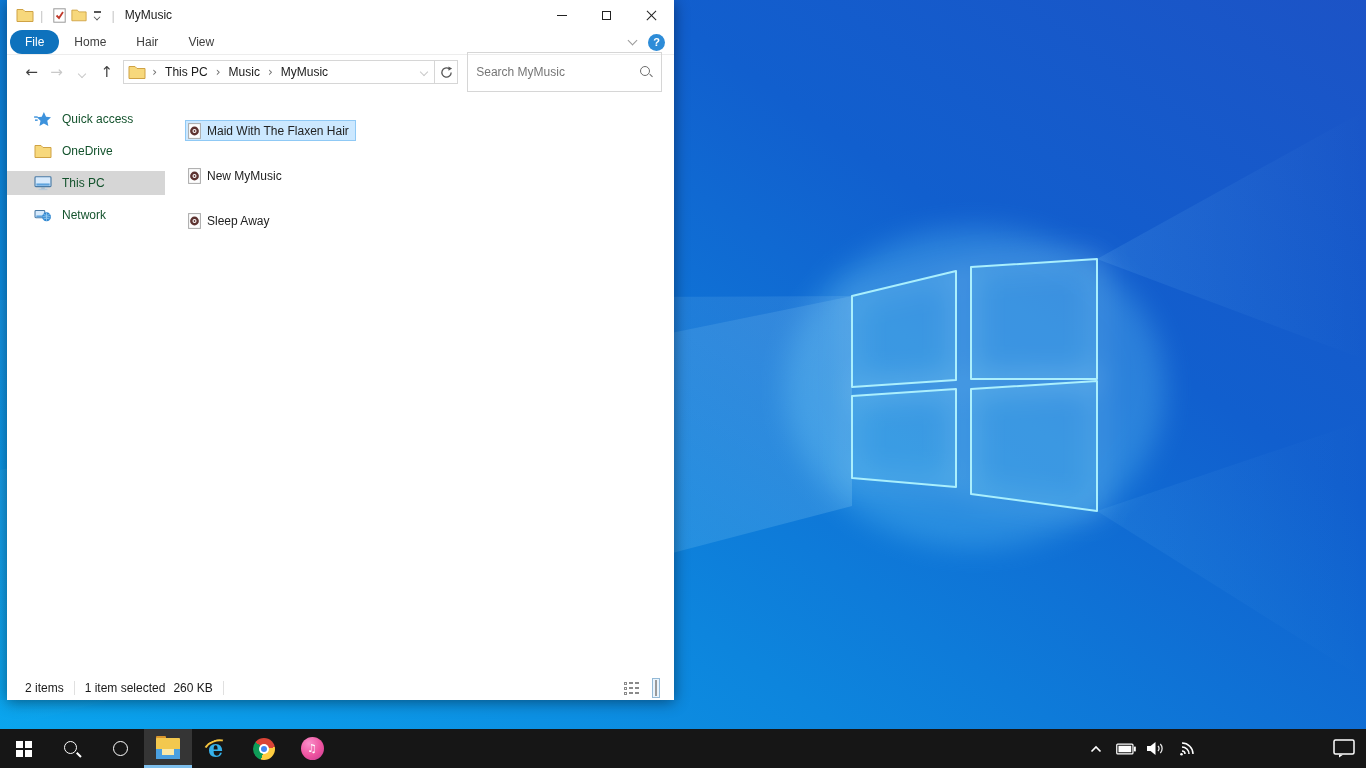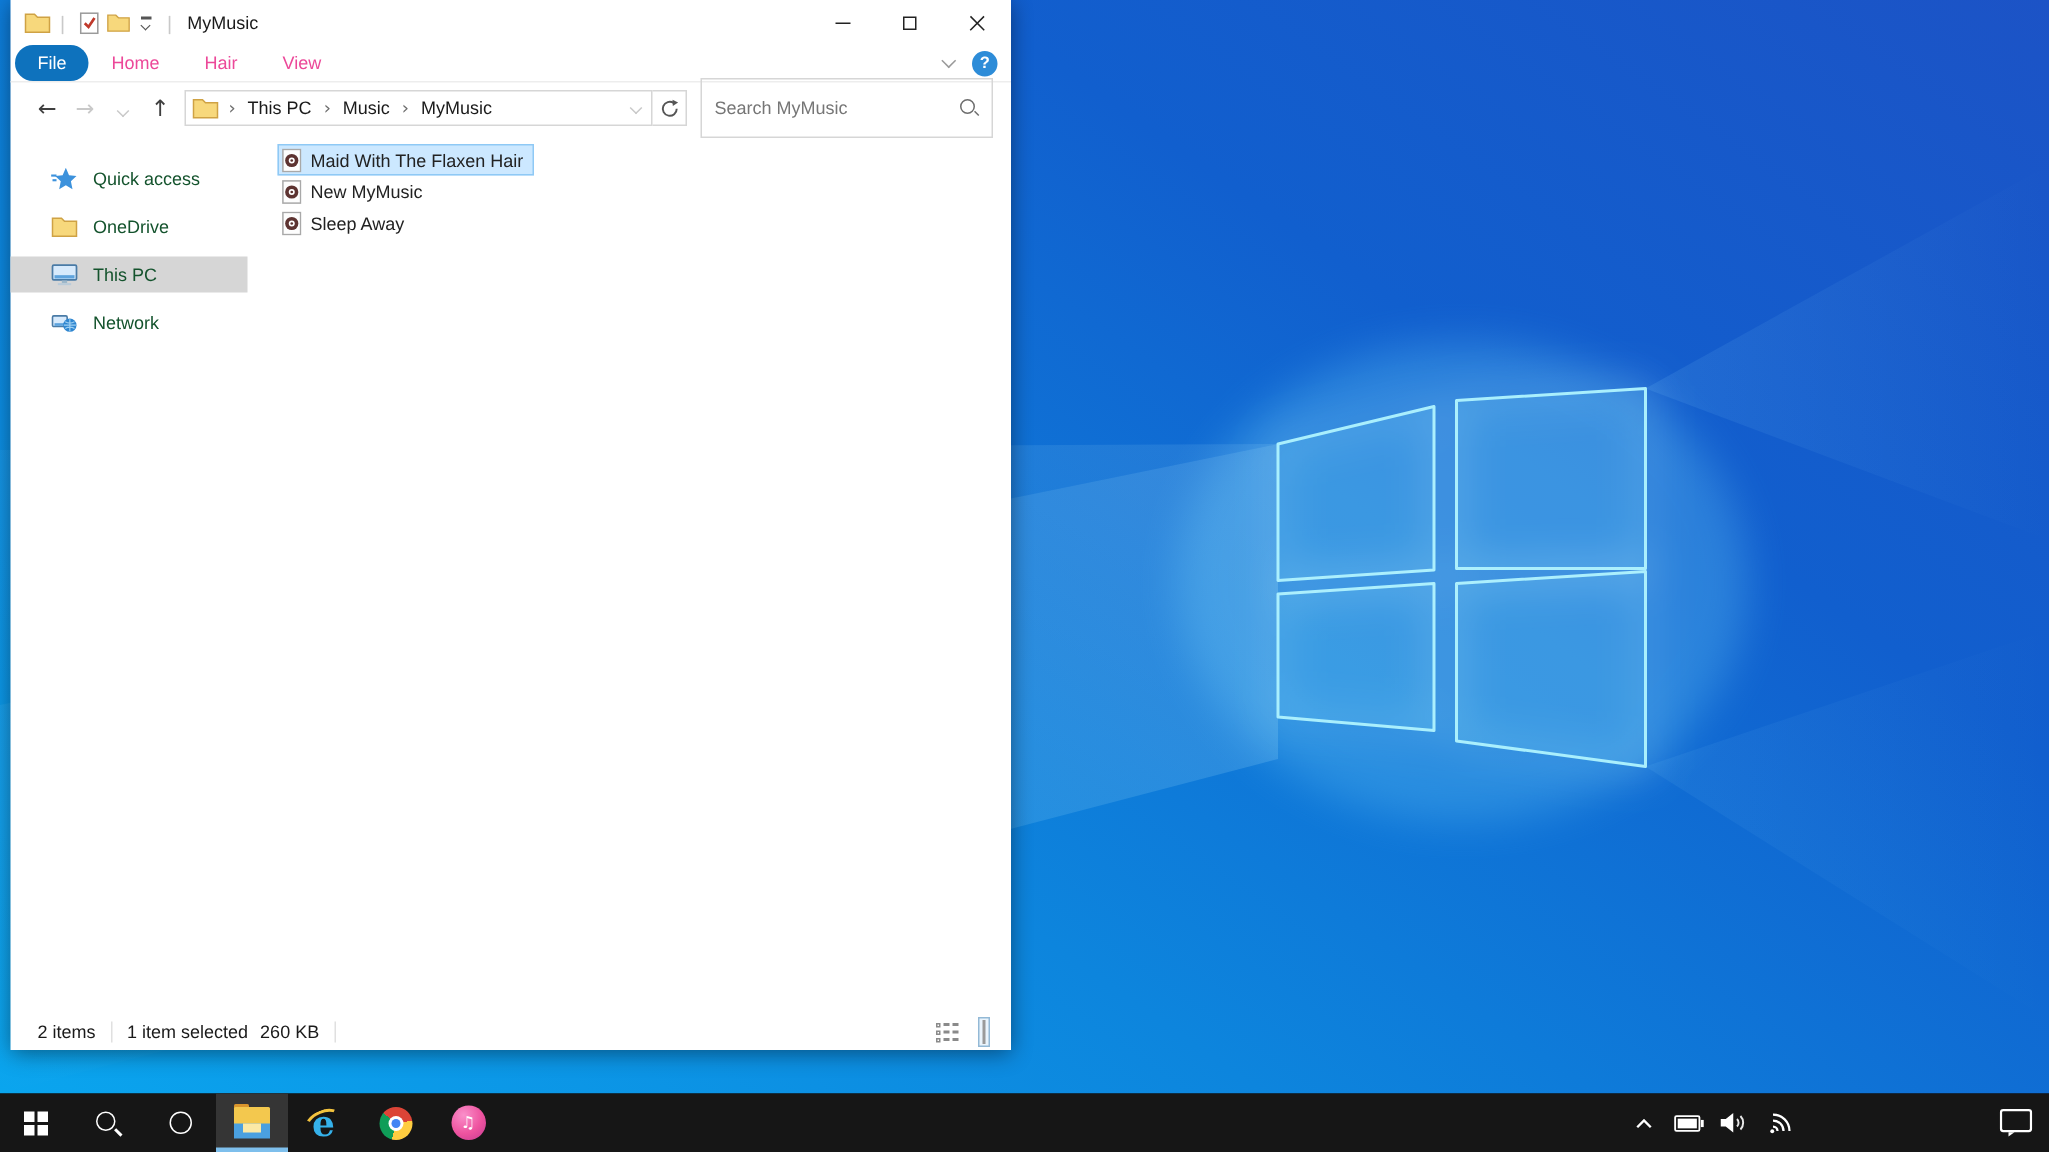--- a/index.html
+++ b/index.html
@@ -26,21 +26,21 @@
   .caption-btns { margin-left:auto; display:flex; height:30px; }
   .caption-btn { width:45px; height:30px; display:flex; align-items:center; justify-content:center; }
   .glyph-min { width:10px; height:1px; background:#222; }
   .glyph-max { width:9px; height:9px; border:1px solid #222; }
   .glyph-close { position:relative; width:11px; height:11px; }
   .glyph-close::before,.glyph-close::after { content:""; position:absolute; left:-1px; top:5px; width:13px; height:1.2px; background:#222; }
   .glyph-close::before { transform:rotate(45deg); } .glyph-close::after { transform:rotate(-45deg); }
 
   
   .ribbon { height:25px; display:flex; align-items:stretch; border-bottom:1px solid #ededed; padding-left:3px; flex:0 0 auto; }
-  .tab { padding:0 15px; display:flex; align-items:center; color:#ec4899; }
+  .tab { padding:0 15px; display:flex; align-items:center; color:#404040; }
   .tab.active { background:#0e72bd; color:#fff;border-radius:12px; }
   .ribbon-right { margin-left:auto; display:flex; align-items:center; gap:12px; padding-right:9px; }
   .collapse-chev { width:7px; height:7px; border-right:1.5px solid #9a9a9a; border-bottom:1.5px solid #9a9a9a; transform:rotate(45deg); margin-top:-3px; }
   .help-btn { width:17px; height:17px; border-radius:50%; background:#2d8cd8; color:#fff; font-size:11px; font-weight:bold; display:flex; align-items:center; justify-content:center; }
 
   
   .addr-row { height:34px; display:flex; align-items:center; padding:0 12px 0 12px; flex:0 0 auto; }
   .nav-btn { width:26px; text-align:center; font-size:15px; font-family:"DejaVu Sans",sans-serif; }
   .nav-enabled { color:#3f3f3f; } .nav-disabled { color:#c9c9c9; }
   .nav-chev { display:inline-block; width:6px; height:6px; border-right:1.5px solid #c9c9c9; border-bottom:1.5px solid #c9c9c9; transform:rotate(45deg); }
@@ -60,21 +60,21 @@
 
   
   .main { flex:1; display:flex; min-height:0; }
   .sidebar { width:158px; padding-top:18px; flex:0 0 auto; }
   .side-item { height:24px; margin-bottom:8px; display:flex; align-items:center; padding-left:27px; gap:10px; }
   .side-item.selected { background:#d6d6d6; }
   .side-item .lbl { color:#14532d; }
   .filepane { flex:1; padding-top:7px; padding-left:20px; }
   .file-row { height:21px; display:inline-flex; align-items:center; gap:6px; padding:0 6px 0 2px; border:1px solid transparent; }
   .file-row.selected { background:#cce8ff; border-color:#8fc9f5; }
-  .file-row { clear:both; float:left; margin-bottom:0; }
+  .file-row { clear:both; float:left; margin-bottom:0;margin-top:24px; }
   .file-wrap { display:flex; flex-direction:column; align-items:flex-start; }
 
   
   .statusbar { height:24px; flex:0 0 auto; display:flex; align-items:center; padding:0 14px 0 18px; color:#1a1a1a; }
   .st-div { width:1px; height:14px; background:#e0e0e0; margin:0 10px; }
   .st-size { margin-left:8px; }
   .st-right { margin-left:auto; display:flex; align-items:center; gap:10px; }
   .view-details { display:flex; flex-direction:column; gap:2px; padding:3px; }
   .vd-row { display:flex; gap:2px; align-items:center; }
   .vd-sq { width:3px; height:3px; border:1px solid #8a8a8a; }

